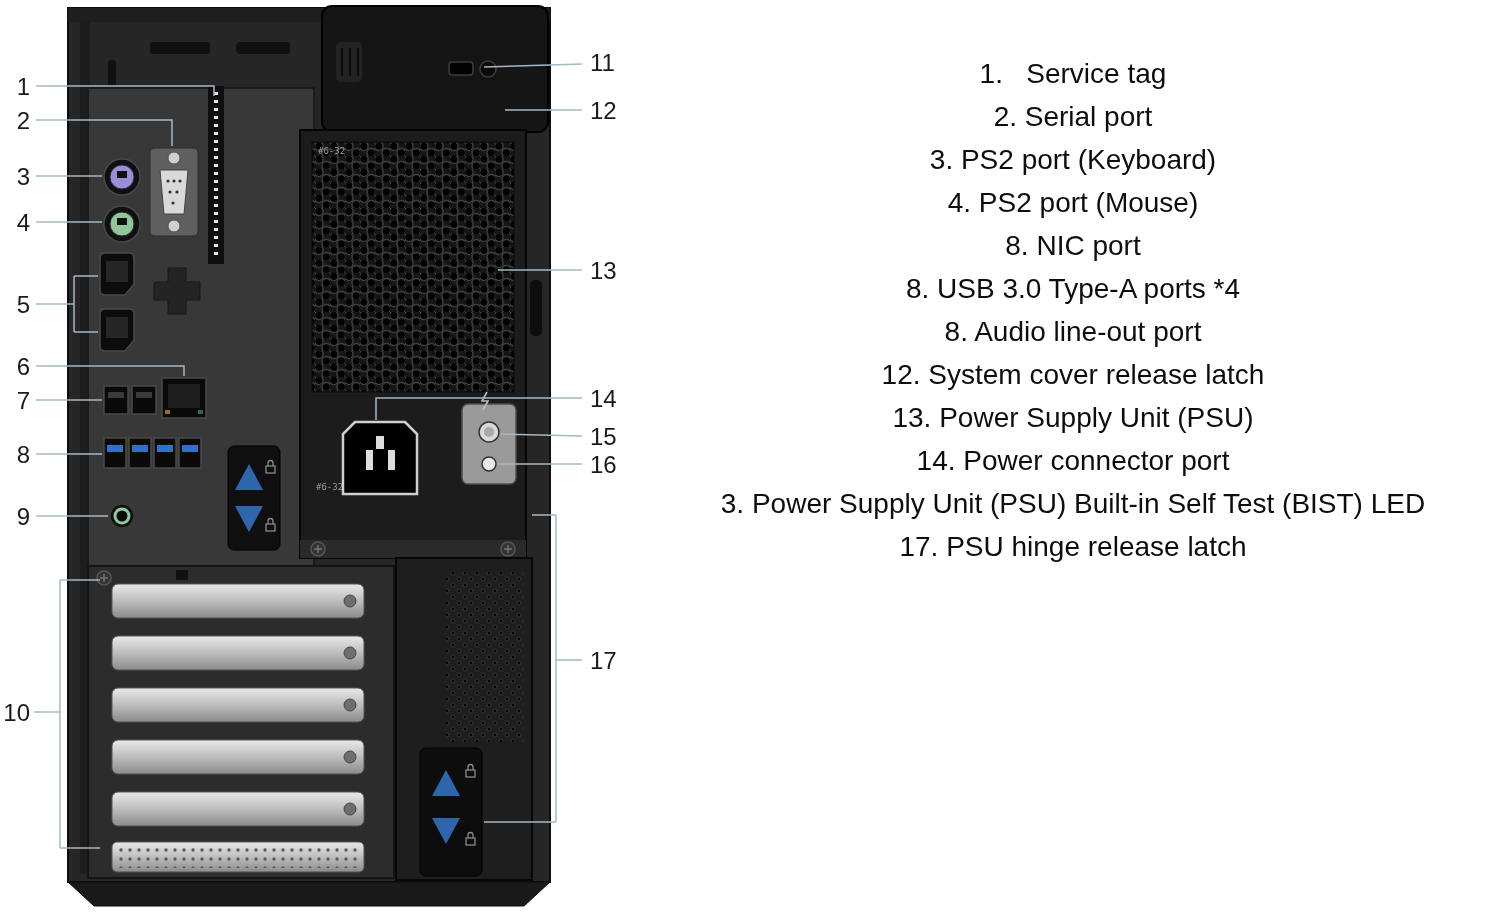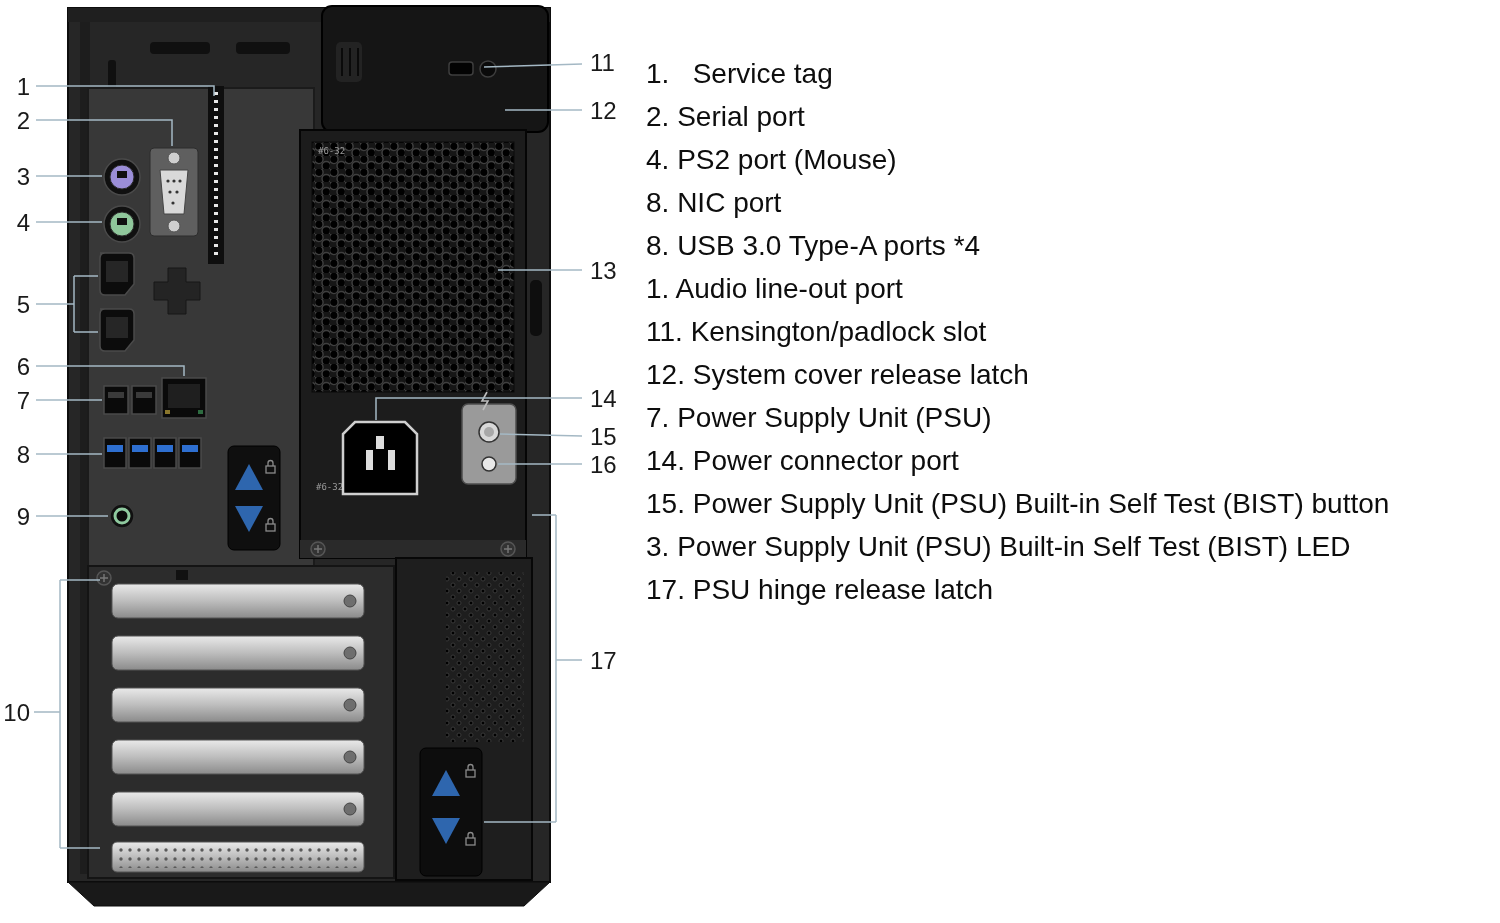--- a/index.html
+++ b/index.html
@@ -1,21 +1,21 @@
 <!DOCTYPE html>
 <html><head>
 <meta charset="utf-8">
 <style>
   html,body{margin:0;padding:0;background:#ffffff;}
   .stage{position:relative;width:1500px;height:923px;background:#ffffff;overflow:hidden;
          font-family:"Liberation Sans",sans-serif;}
   .diagram-svg{position:absolute;left:0;top:0;}
   svg text.co{font-family:"Liberation Sans",sans-serif;font-size:24px;fill:#1a1a1a;}
   svg text.mark{font-family:"DejaVu Sans Mono",monospace;font-size:9px;fill:#9a9a9a;}
-  .legend{position:absolute;left:646px;top:52px;width:854px;color:#0d0d0d;}
+  .legend{position:absolute;left:646px;top:52px;width:854px;color:#0d0d0d;text-align:center;}
   .legend-row{font-size:28px;line-height:43px;white-space:pre;}
 </style>
 </head>
 <body>
 
 <div class="stage">
 
   <svg class="diagram-svg" width="640" height="923" viewBox="0 0 640 923">
     <defs>
       <pattern id="hex" width="15" height="13" patternUnits="userSpaceOnUse">
@@ -270,26 +270,25 @@
     <text class="co" x="590" y="279">13</text>
     <text class="co" x="590" y="407">14</text>
     <text class="co" x="590" y="445">15</text>
     <text class="co" x="590" y="473">16</text>
     <text class="co" x="590" y="669">17</text>
   </svg>
 
   <div class="legend">
     <div class="legend-row">1.   Service tag</div>
     <div class="legend-row">2. Serial port</div>
+    <div class="legend-row">3. PS2 port (Keyboard)</div>
     <div class="legend-row">4. PS2 port (Mouse)</div>
     <div class="legend-row">8. NIC port</div>
     <div class="legend-row">8. USB 3.0 Type-A ports *4</div>
-    <div class="legend-row">1. Audio line-out port</div>
-    <div class="legend-row">11. Kensington/padlock slot</div>
+    <div class="legend-row">8. Audio line-out port</div>
     <div class="legend-row">12. System cover release latch</div>
-    <div class="legend-row">7. Power Supply Unit (PSU)</div>
+    <div class="legend-row">13. Power Supply Unit (PSU)</div>
     <div class="legend-row">14. Power connector port</div>
-    <div class="legend-row">15. Power Supply Unit (PSU) Built-in Self Test (BIST) button</div>
     <div class="legend-row">3. Power Supply Unit (PSU) Built-in Self Test (BIST) LED</div>
     <div class="legend-row">17. PSU hinge release latch</div>
   </div>
 
 </div>
 
 </body></html>

